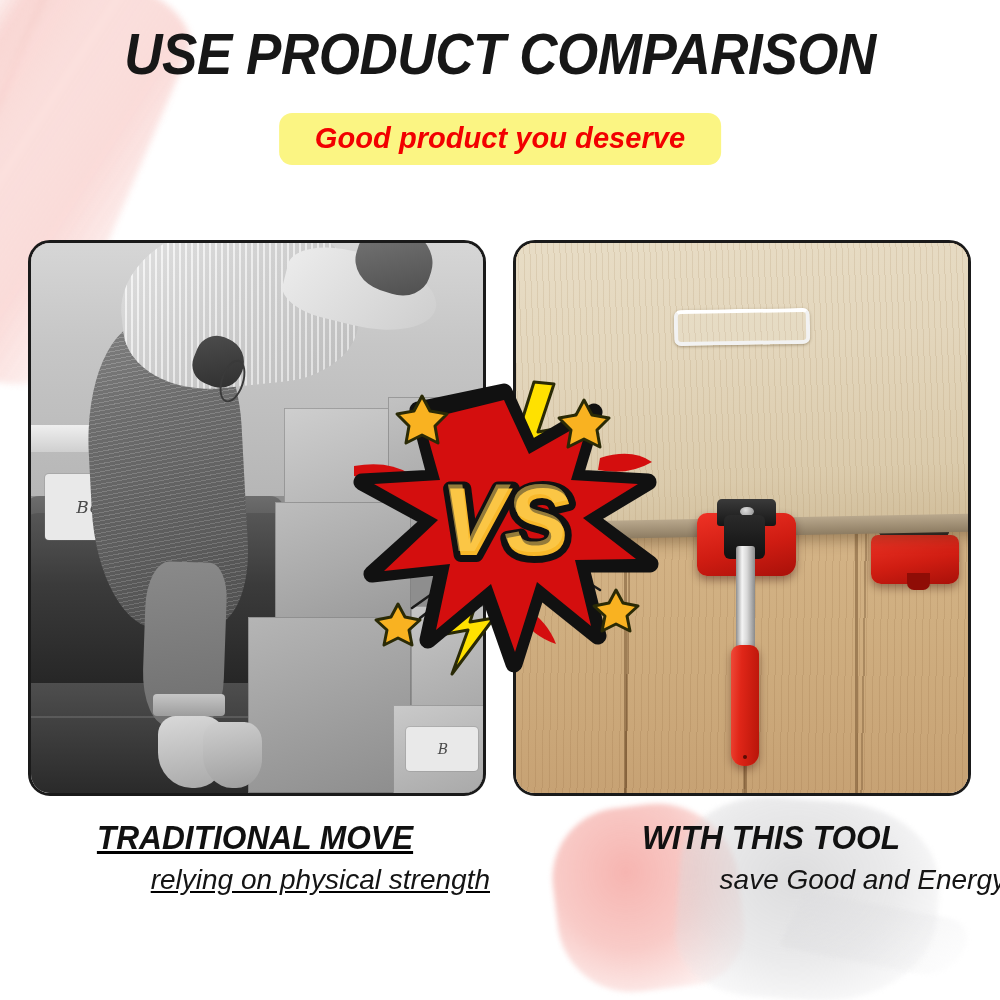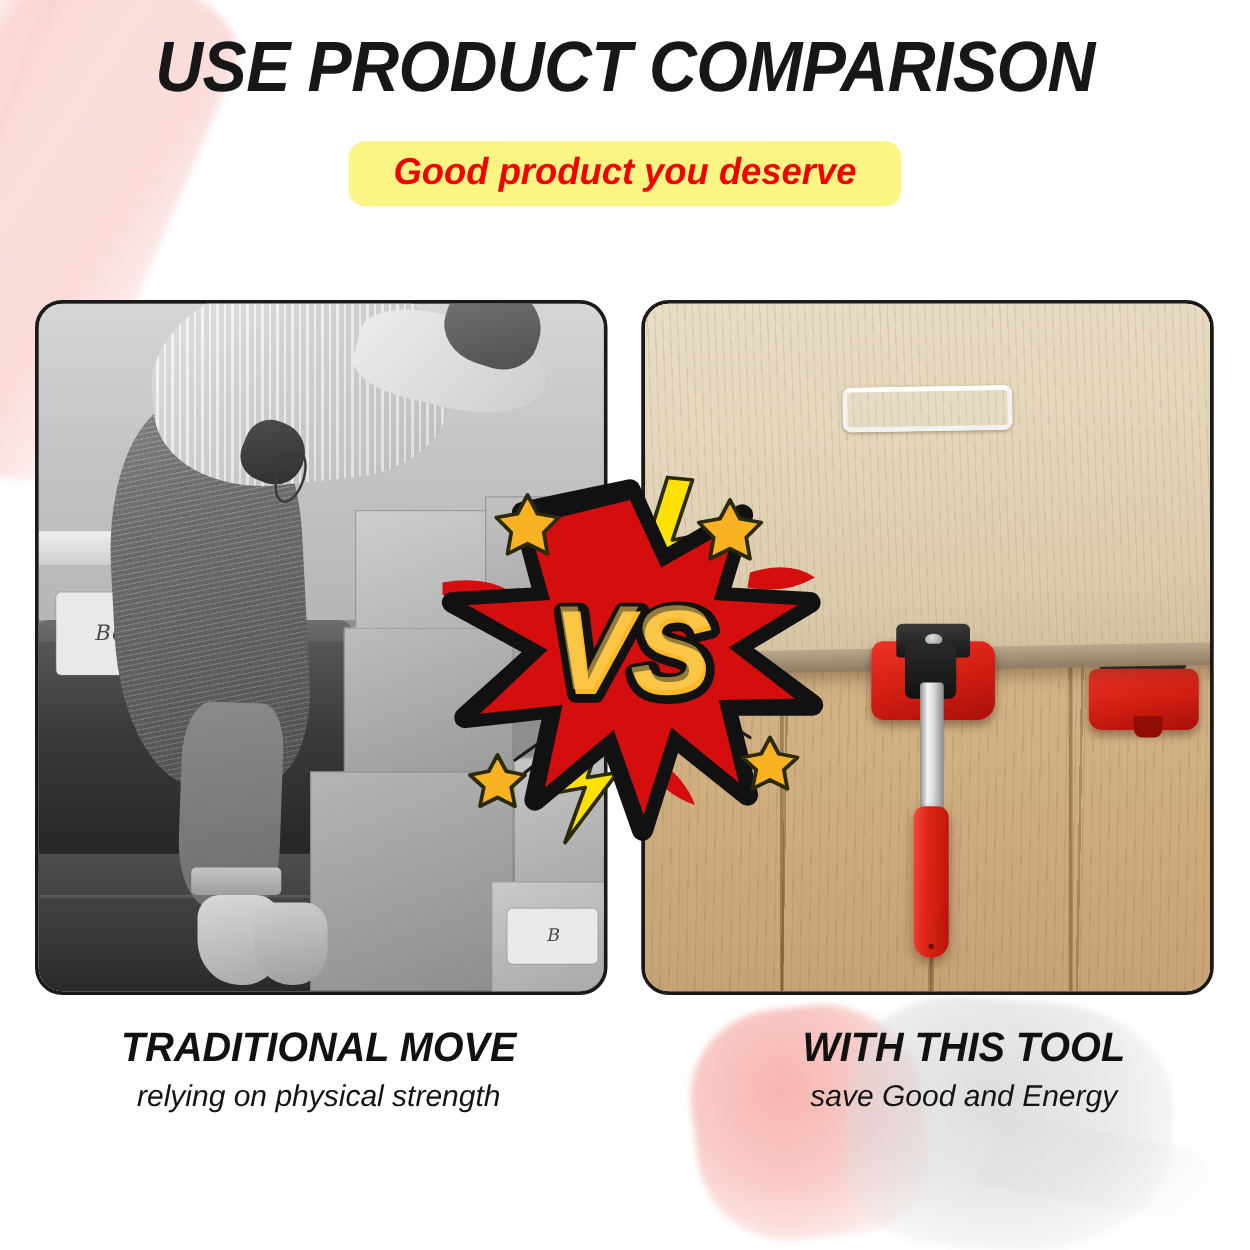--- a/index.html
+++ b/index.html
@@ -357,33 +357,34 @@
   
   #vs-burst {
     position:absolute; left:348px; top:378px;
     width:312px; height:290px;
     z-index:9; pointer-events:none;
   }
   #vs-burst svg { display:block; width:100%; height:100%; overflow:visible; }
 
   
   .caption { position:absolute; top:820px; width:470px; text-align:center; z-index:6; }
-  #caption-left  { left:20px; }
+  #caption-left  { left:20px;text-decoration:underline; }
   #caption-right { left:536px; }
   .cap-head {
     font-size:33px; line-height:1.08;
     font-weight:bold; font-style:italic;
     color:#111; white-space:nowrap;
     transform:scaleX(0.96);
   }
   .cap-sub {
     margin-top:7px;
-    font-size:24px; line-height:1.24;
+    font-size:28px; line-height:1.24;
     font-style:italic; font-weight:normal;
     color:#141414;
+    text-align:right;
   }
 </style>
 </head>
 <body>
 
 <div class="wm" id="wm-top"></div>
 <div class="wm" id="wm-bot-red"></div>
 <div class="wm" id="wm-bot-gray"></div>
 <div class="wm" id="wm-bot-blade"></div>
 

